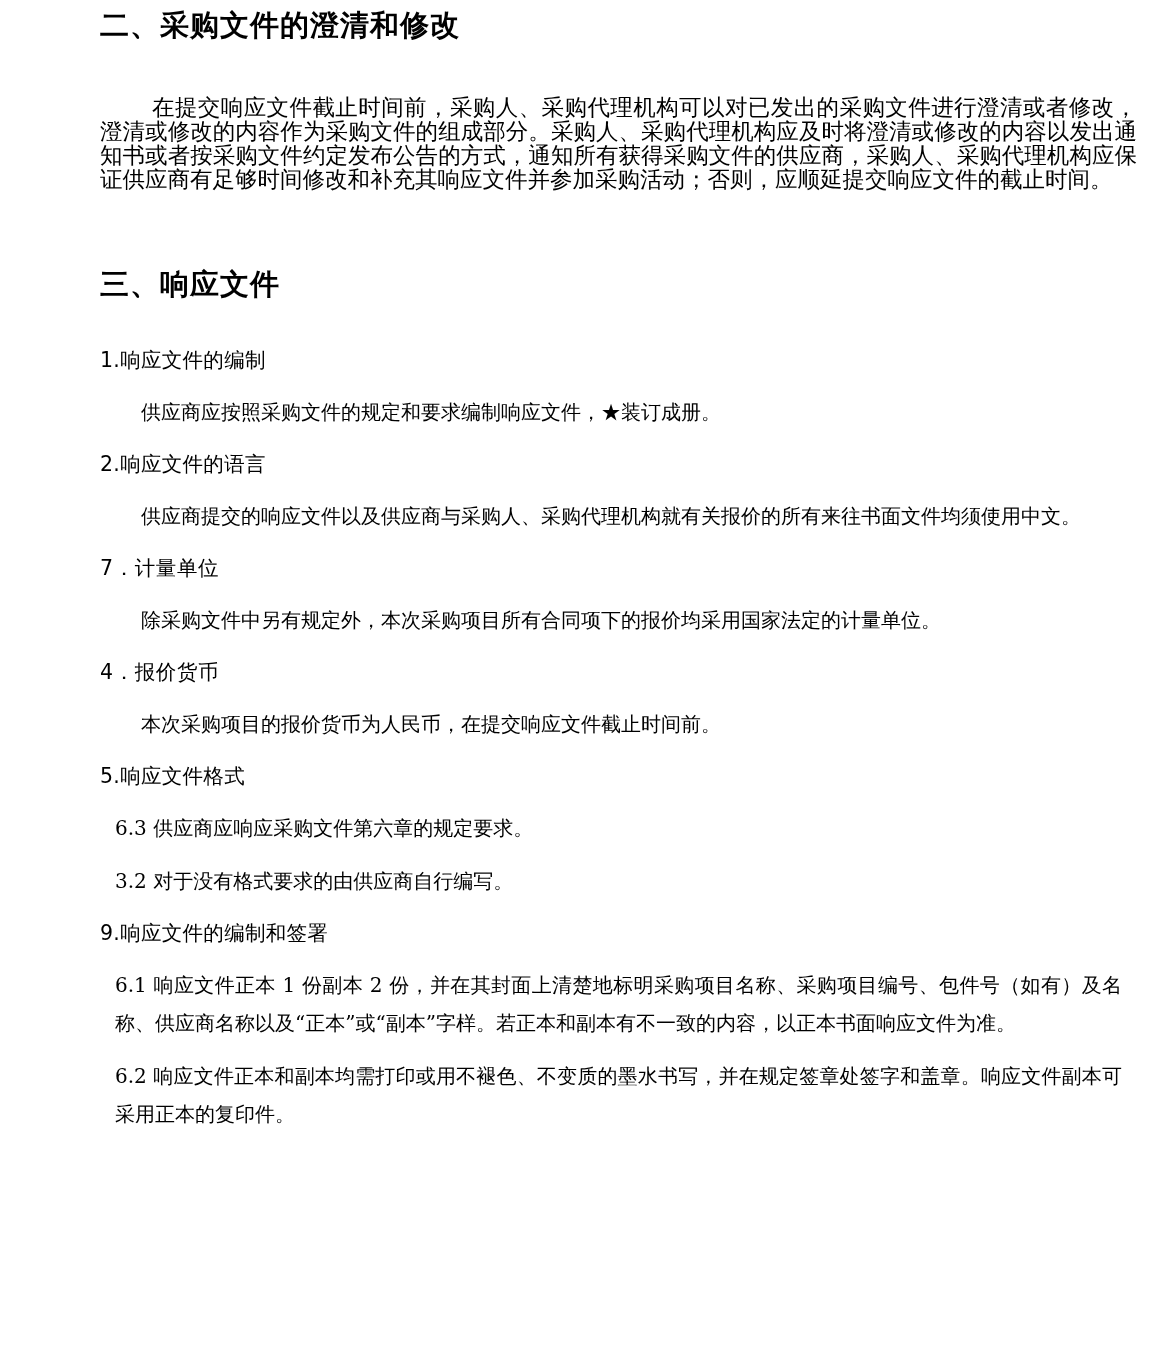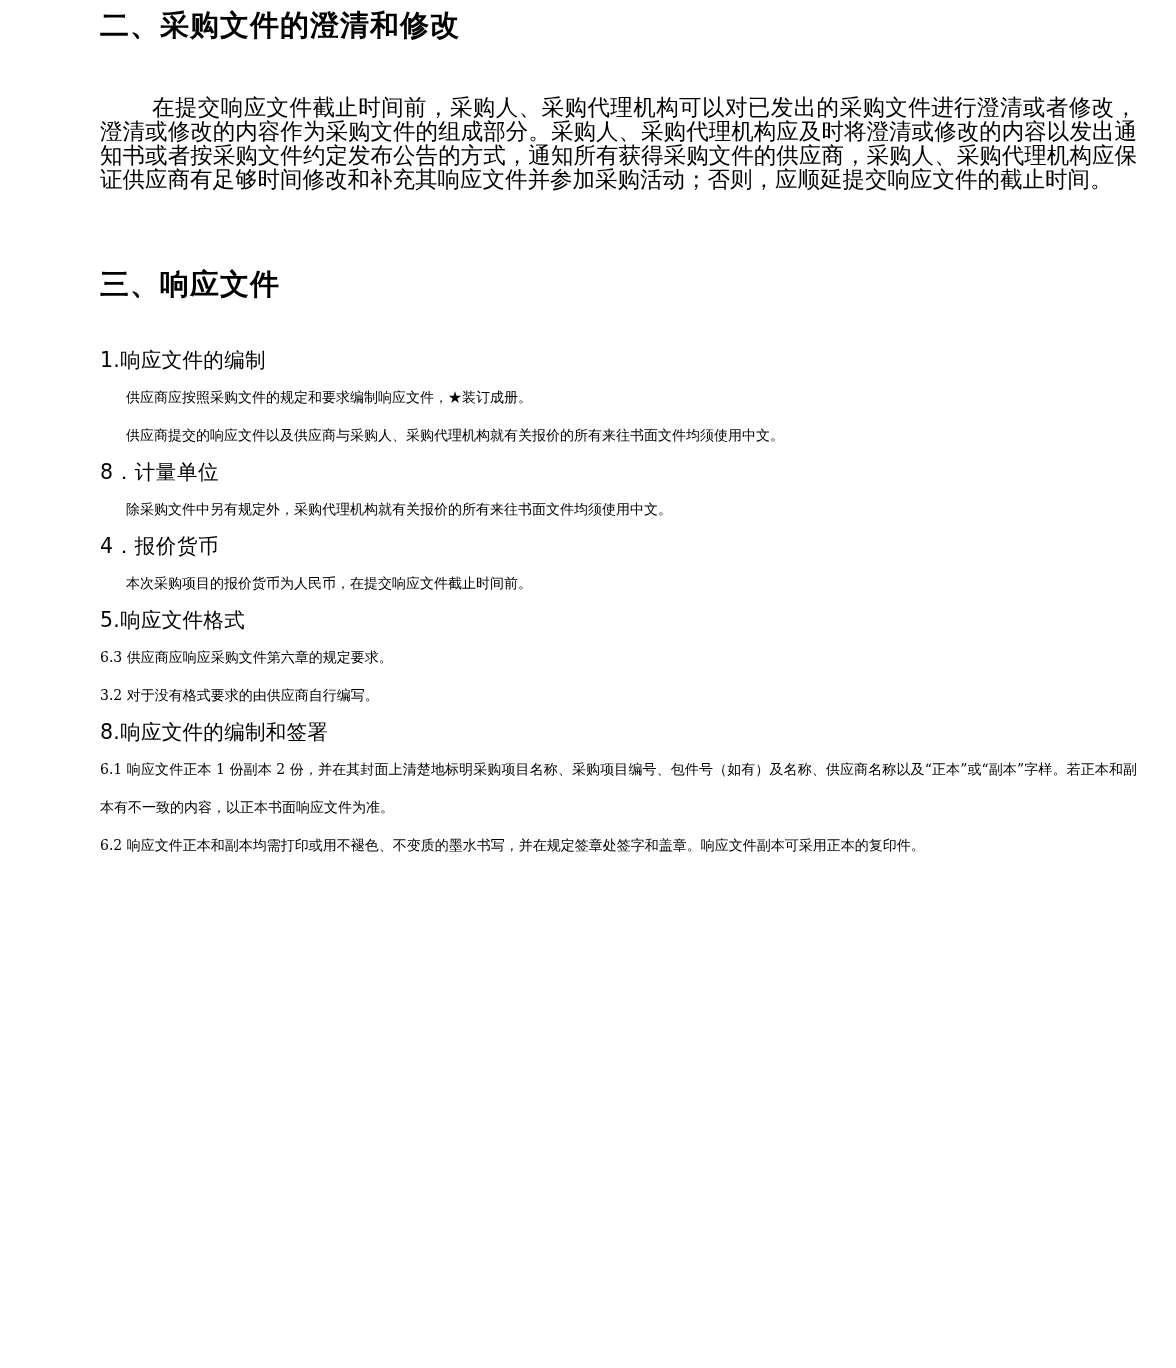--- a/index.html
+++ b/index.html
@@ -49,25 +49,25 @@
     font-weight: normal;
     font-size: 20.5px;
     line-height: 36px;
     margin: 0;
     letter-spacing: 0.3px;
   }
   .sub-heading.spaced {
     letter-spacing: 0.6px;
   }
   .item-para {
-    font-size: 14px;
+    font-size: 20px;
     line-height: 38px;
     text-align: justify;
     text-justify: inter-ideograph;
-    margin: 0;
+    margin: 15px;
   }
   .item-para.ind {
     text-indent: 26px;
   }
 </style>
 </head>
 <body>
 
 <div class="page">
 
@@ -79,29 +79,30 @@
 
   <div class="section-gap-2"></div>
 
   <h2 class="h2-heading">三、响应文件</h2>
 
   <div class="section-gap-3"></div>
 
   <h3 class="sub-heading">1.响应文件的编制</h3>
   <p class="item-para ind">供应商应按照采购文件的规定和要求编制响应文件，★装订成册。</p>
 
+  <h3 class="sub-heading">2.响应文件的语言</h3>
   <p class="item-para ind">供应商提交的响应文件以及供应商与采购人、采购代理机构就有关报价的所有来往书面文件均须使用中文。</p>
 
-  <h3 class="sub-heading spaced">8．计量单位</h3>
-  <p class="item-para ind">除采购文件中另有规定外，采购代理机构就有关报价的所有来往书面文件均须使用中文。</p>
+  <h3 class="sub-heading spaced">7．计量单位</h3>
+  <p class="item-para ind">除采购文件中另有规定外，本次采购项目所有合同项下的报价均采用国家法定的计量单位。</p>
 
   <h3 class="sub-heading spaced">4．报价货币</h3>
   <p class="item-para ind">本次采购项目的报价货币为人民币，在提交响应文件截止时间前。</p>
 
   <h3 class="sub-heading">5.响应文件格式</h3>
   <p class="item-para">6.3 供应商应响应采购文件第六章的规定要求。</p>
   <p class="item-para">3.2 对于没有格式要求的由供应商自行编写。</p>
 
-  <h3 class="sub-heading">8.响应文件的编制和签署</h3>
+  <h3 class="sub-heading">9.响应文件的编制和签署</h3>
   <p class="item-para">6.1 响应文件正本 1 份副本 2 份，并在其封面上清楚地标明采购项目名称、采购项目编号、包件号（如有）及名称、供应商名称以及“正本”或“副本”字样。若正本和副本有不一致的内容，以正本书面响应文件为准。</p>
   <p class="item-para">6.2 响应文件正本和副本均需打印或用不褪色、不变质的墨水书写，并在规定签章处签字和盖章。响应文件副本可采用正本的复印件。</p>
 
 </div>
 
 </body></html>

